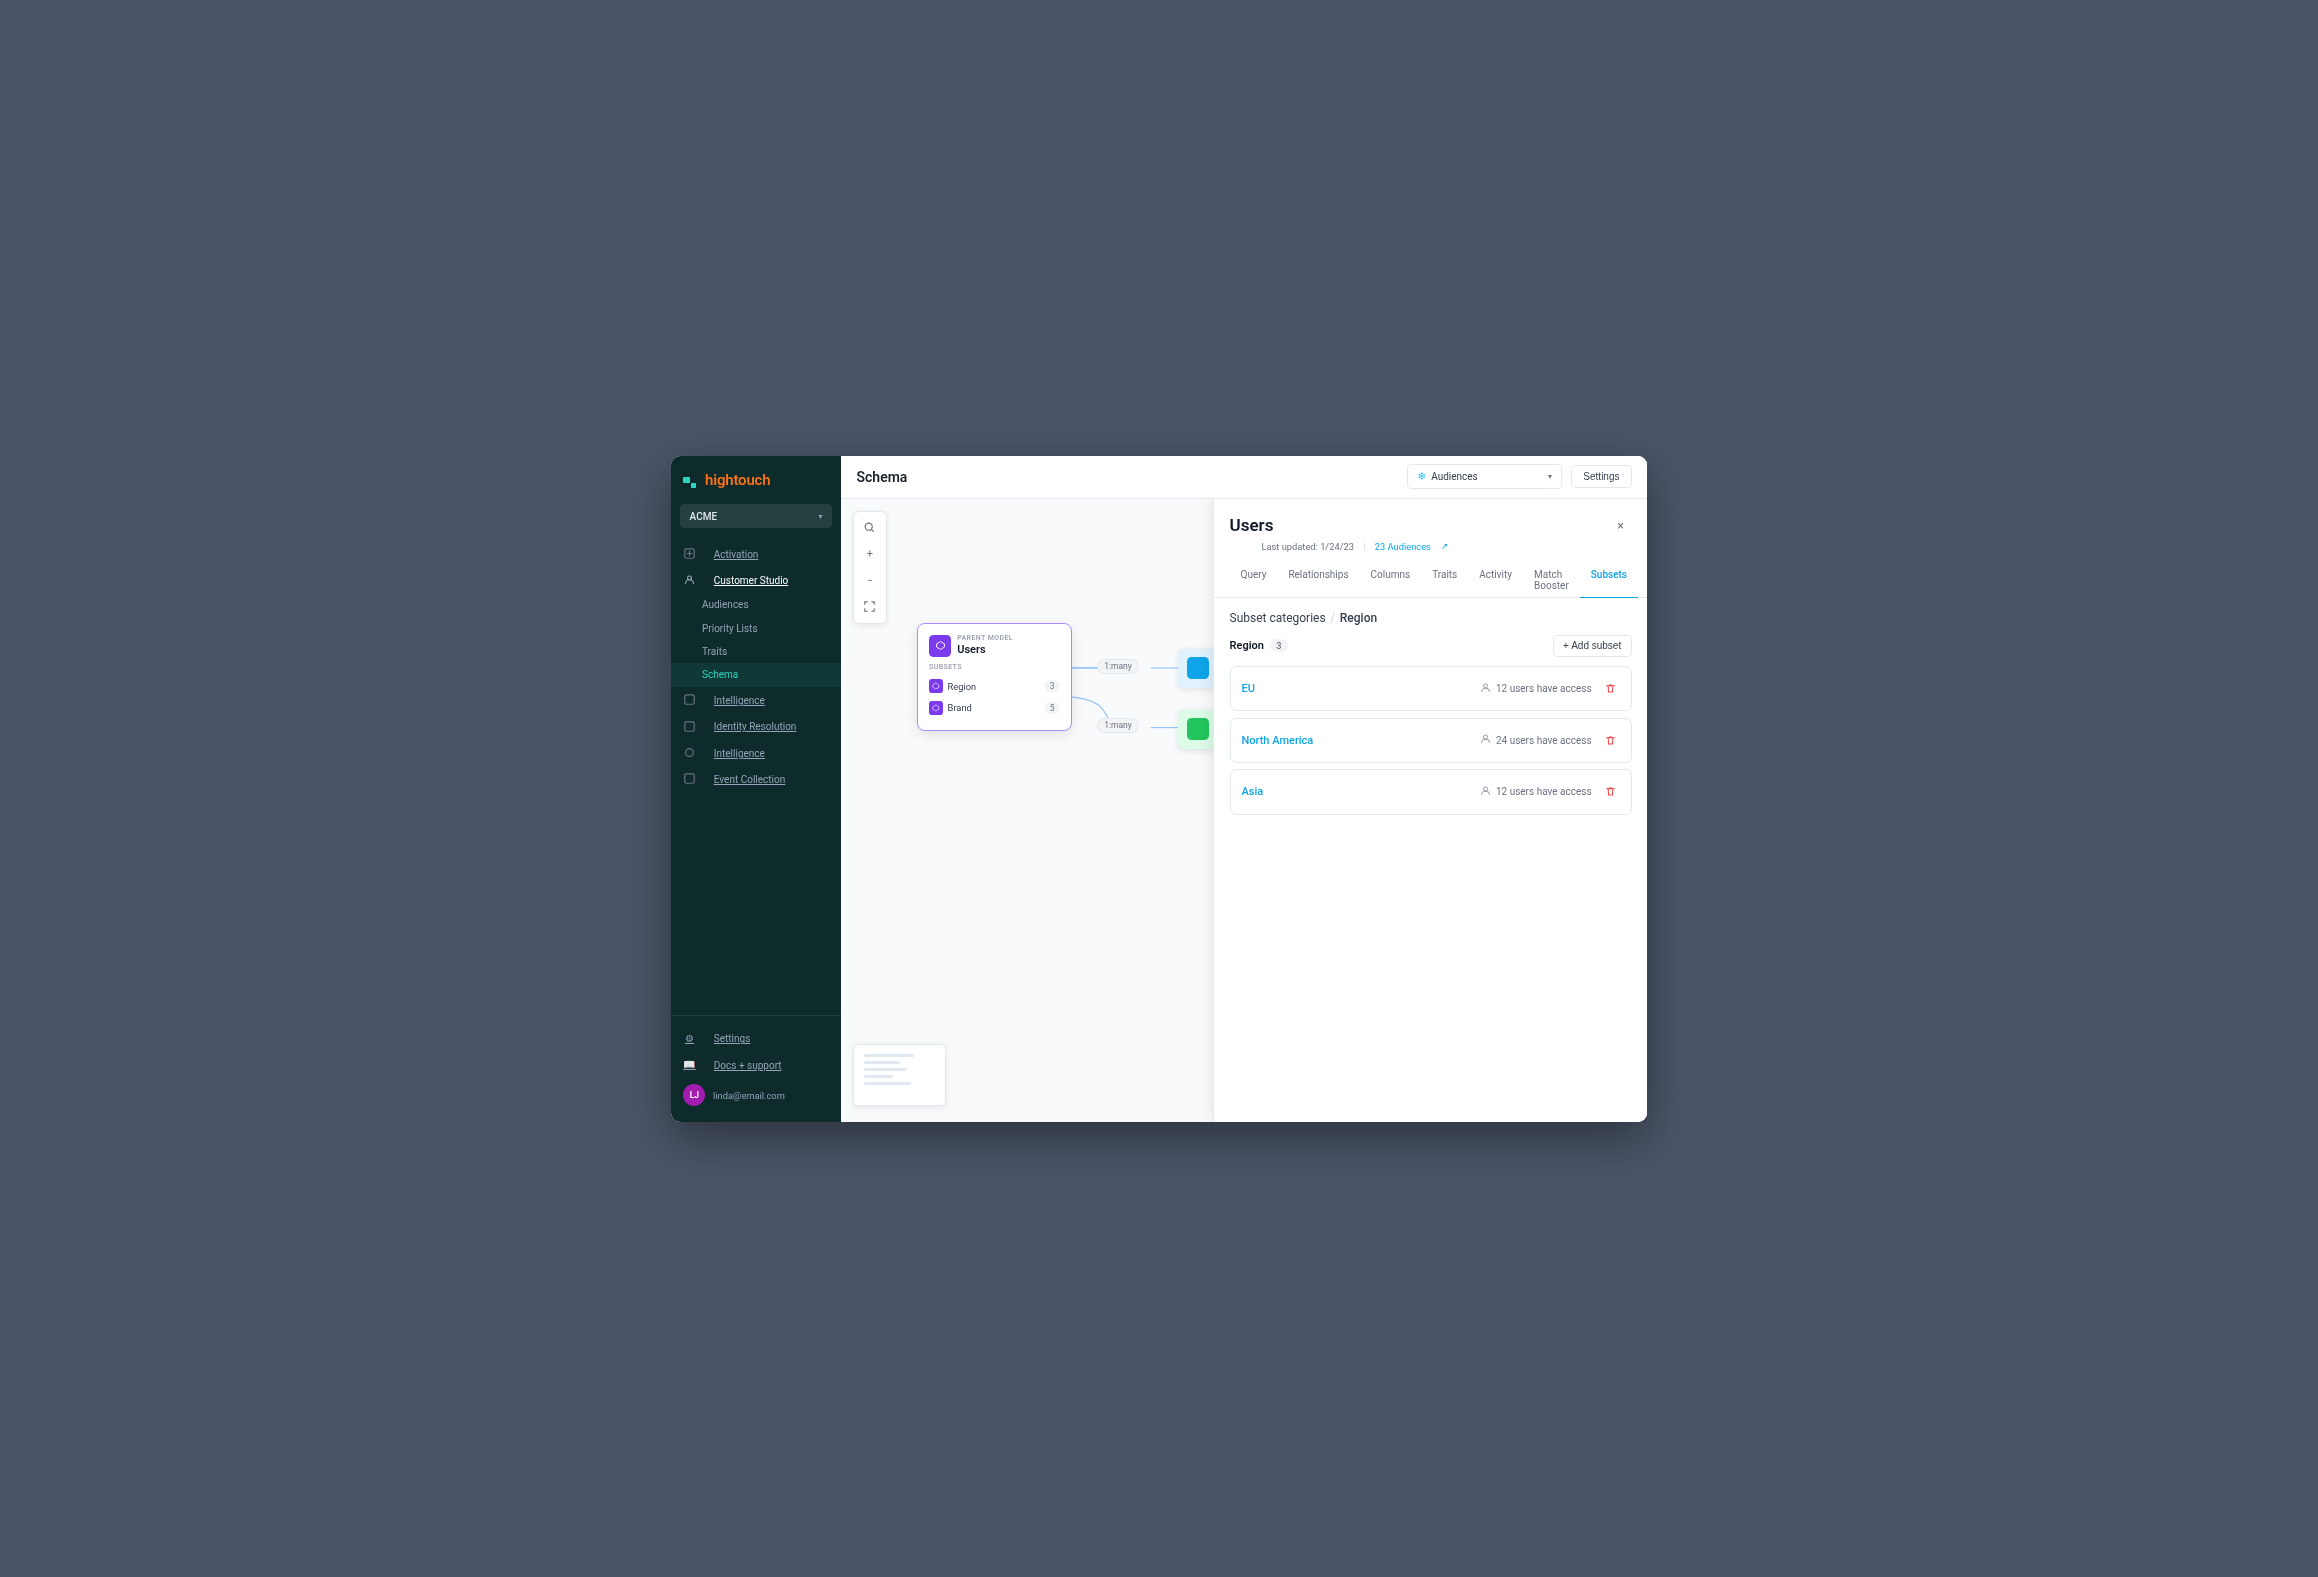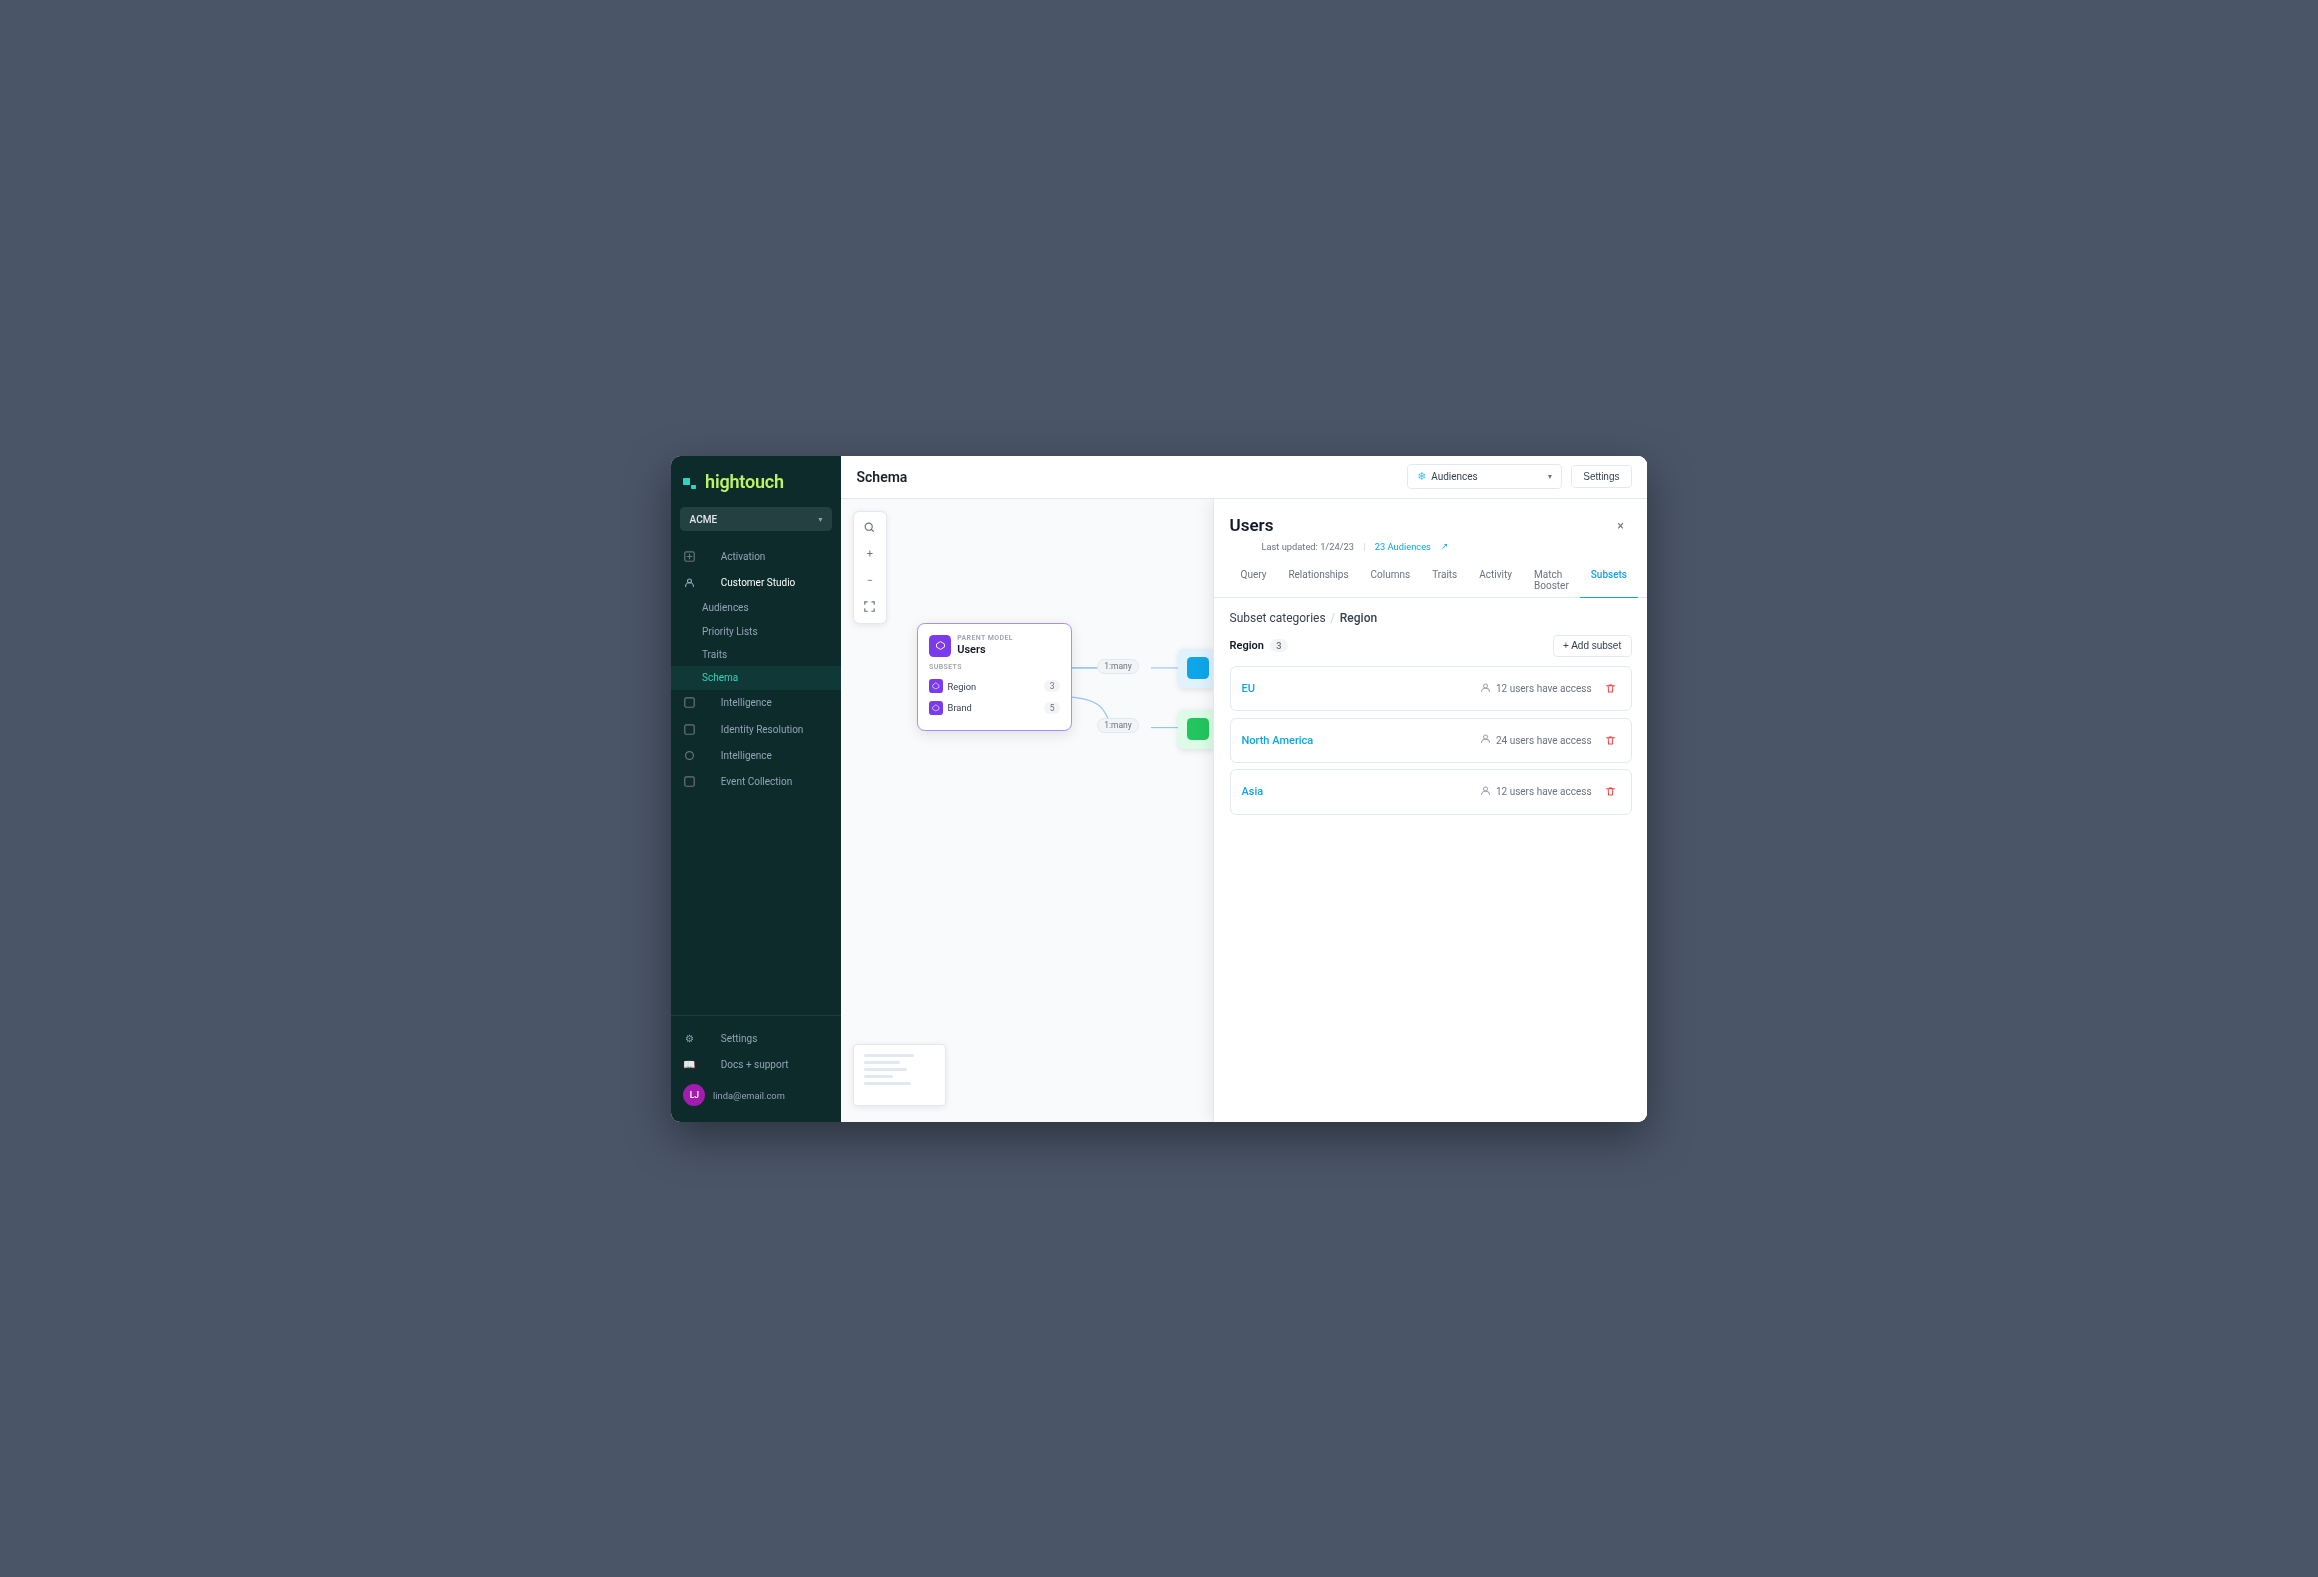--- a/index.html
+++ b/index.html
@@ -48,22 +48,22 @@
       height: 6.2px;
       background: #2dd4bf;
       border-radius: 0.8px;
     }
     .logo-square.small {
       width: 4.6px;
       height: 4.6px;
       align-self: flex-end;
     }
     .logo-text {
-      color: #bef264;
-      font-size: 18px;
+      color: #f97316;
+      font-size: 15px;
       font-weight: 600;
       letter-spacing: -0.2px;
       text-align: right;
     }
     .workspace-selector {
       margin: 3.1px 9.3px 9.3px;
       background: rgba(255,255,255,0.1);
       border-radius: 4.6px;
       padding: 6.2px 9.3px;
       display: flex;
@@ -80,28 +80,29 @@
       color: #94a3b8;
       font-size: 7.7px;
     }
     .sidebar-nav {
       flex: 1;
       overflow-y: auto;
       padding: 3.1px 0;
     }
     .nav-item {
       display: flex;
-      align-items: center;
-      gap: 25px;
+      align-items: flex-end;
+      gap: 18px;
       padding: 7px 12.4px;
       cursor: pointer;
       color: #94a3b8;
       font-size: 10px;
       border-radius: 0;
       transition: background 0.15s;
+      text-decoration: underline;
     }
     .nav-item.active { color: #fff; }
     .nav-icon {
       width: 12.4px;
       height: 12.4px;
       display: flex;
       align-items: center;
       justify-content: center;
       flex-shrink: 0;
     }

